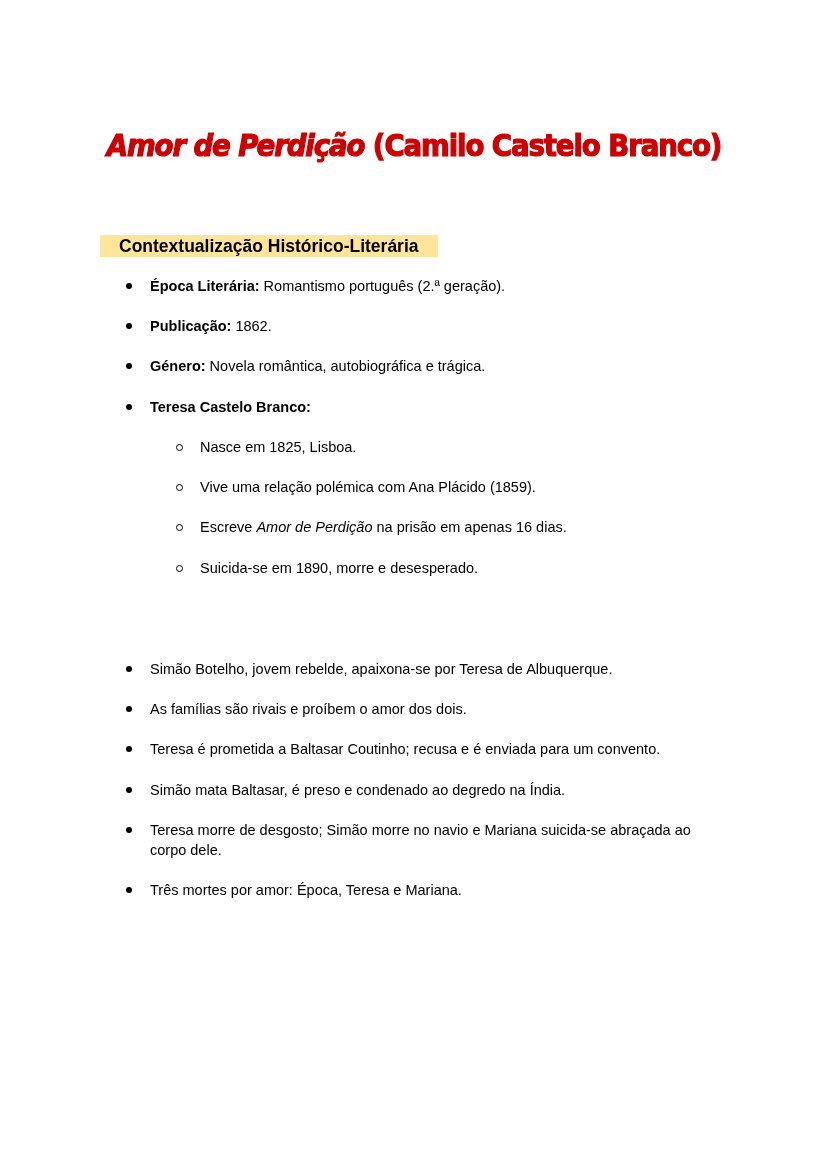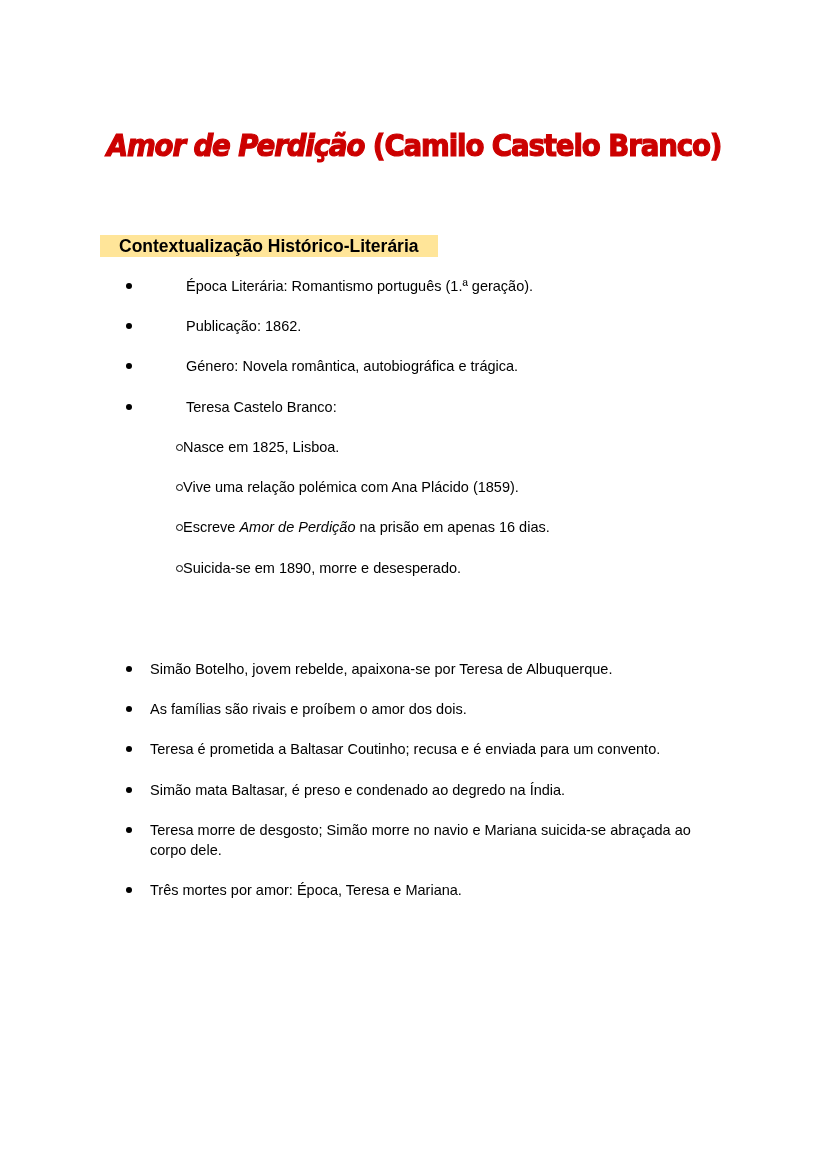--- a/index.html
+++ b/index.html
@@ -94,25 +94,24 @@
       border: 1px solid #000000;
       margin-top: 7px;
       box-sizing: content-box;
     }
     .text-l1 {
       position: absolute;
       left: 150px;
     }
     .text-l2 {
       position: absolute;
-      left: 183px;
+      left: 200px;
     }
     .bold {
-      font-weight: normal;
-      margin-left: 36px;
+      font-weight: bold;
     }
     .ital {
       font-style: italic;
     }
     .wrap-text {
       white-space: normal;
       width: 580px;
     }
   </style>
 </head>
@@ -122,21 +121,21 @@
 
   <h1 class="title" style="margin:0;">
     <span class="title-italic">Amor de Perdição</span><span> (Camilo Castelo Branco)</span>
   </h1>
 
   <div class="section-heading h-context">Contextualização Histórico-Literária</div>
 
   <div class="list">
     <div class="item" style="top:276px;">
       <span class="bullet bullet-disc"></span>
-      <span class="text-l1"><span class="bold">Época Literária:</span><span> Romantismo português (1.ª geração).</span></span>
+      <span class="text-l1"><span class="bold">Época Literária:</span><span> Romantismo português (2.ª geração).</span></span>
     </div>
     <div class="item" style="top:316px;">
       <span class="bullet bullet-disc"></span>
       <span class="text-l1"><span class="bold">Publicação:</span><span> 1862.</span></span>
     </div>
     <div class="item" style="top:356px;">
       <span class="bullet bullet-disc"></span>
       <span class="text-l1"><span class="bold">Género:</span><span> Novela romântica, autobiográfica e trágica.</span></span>
     </div>
     <div class="item" style="top:397px;">

